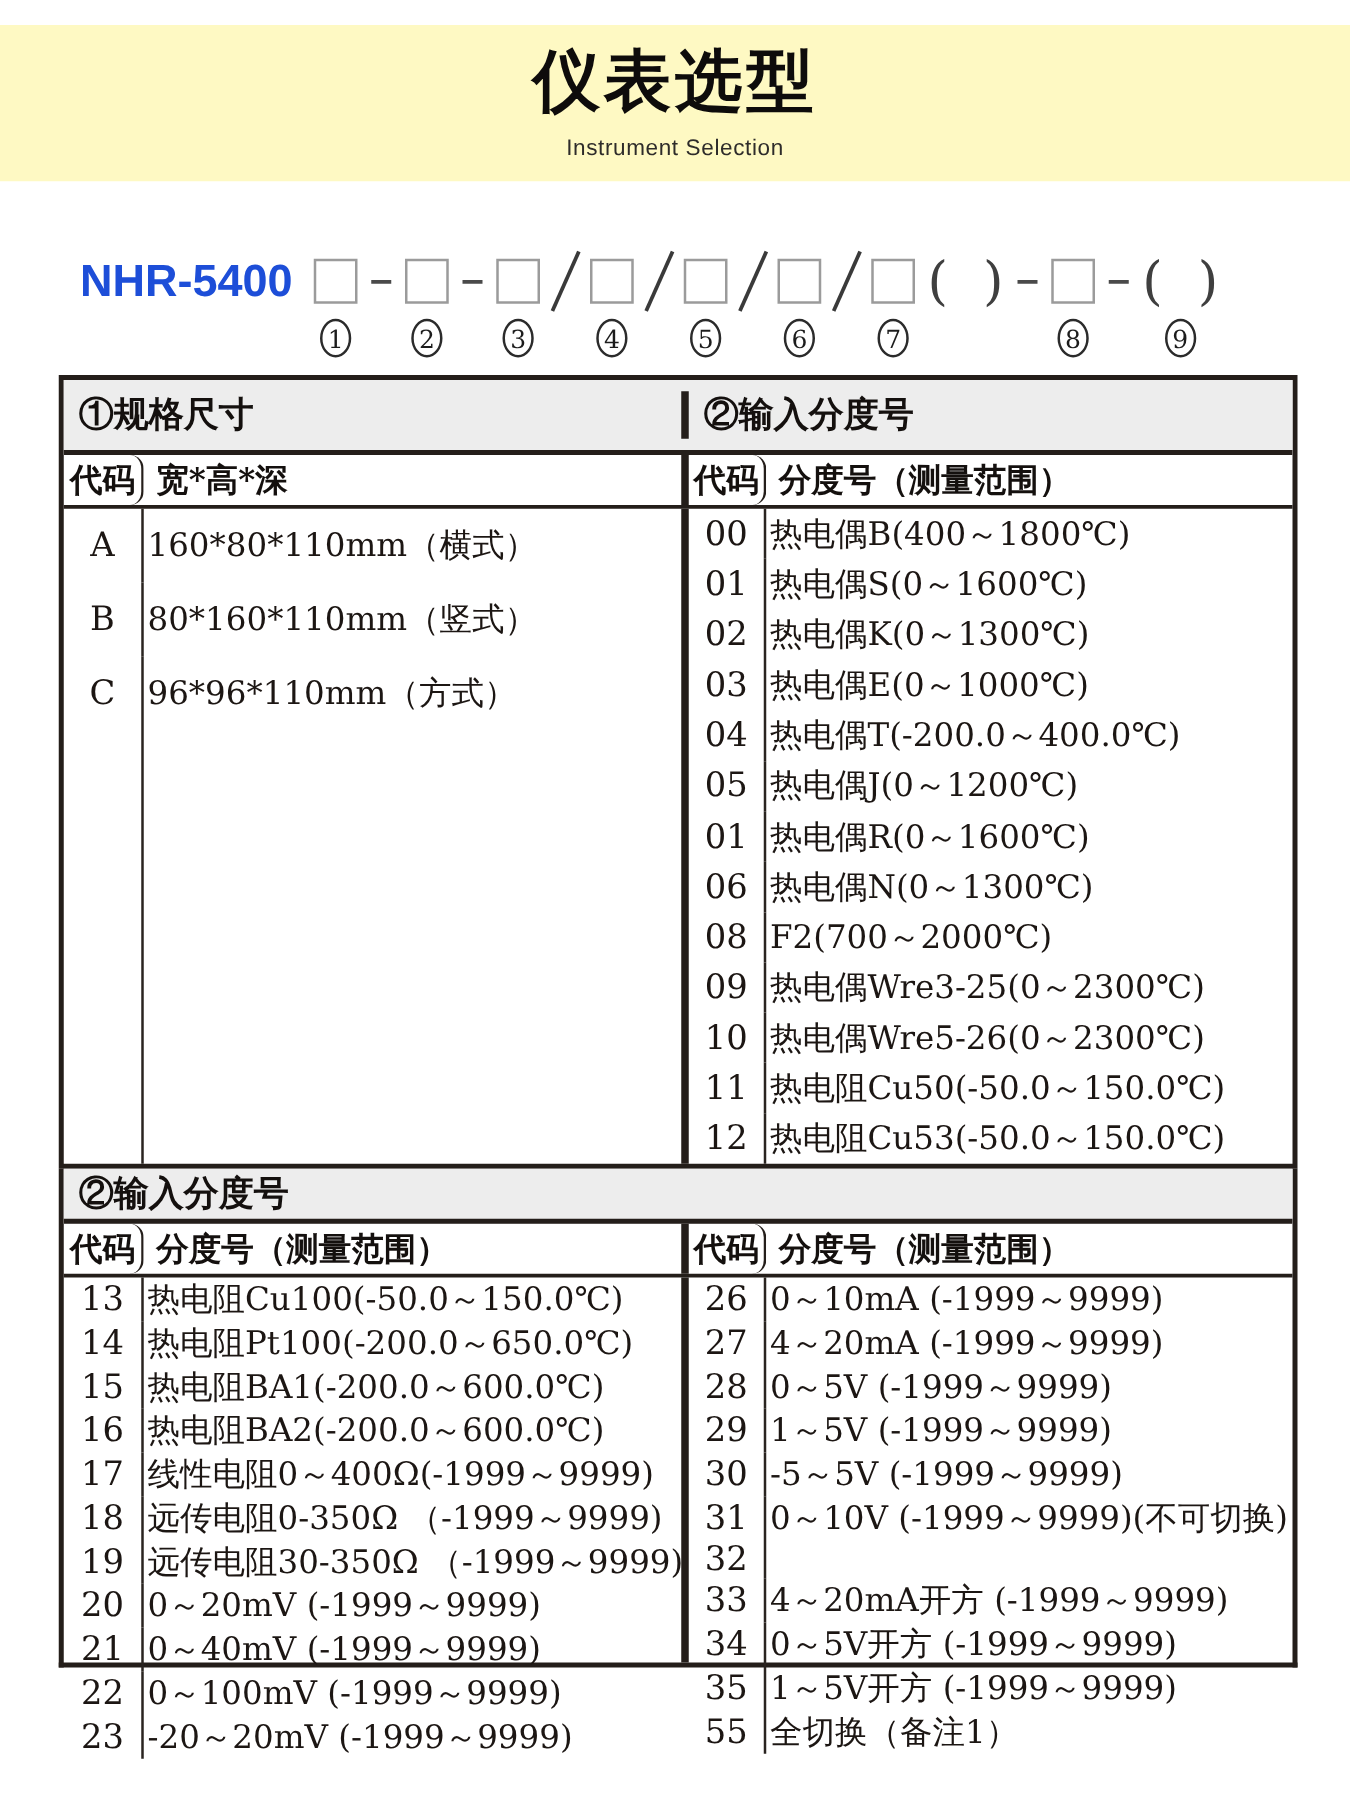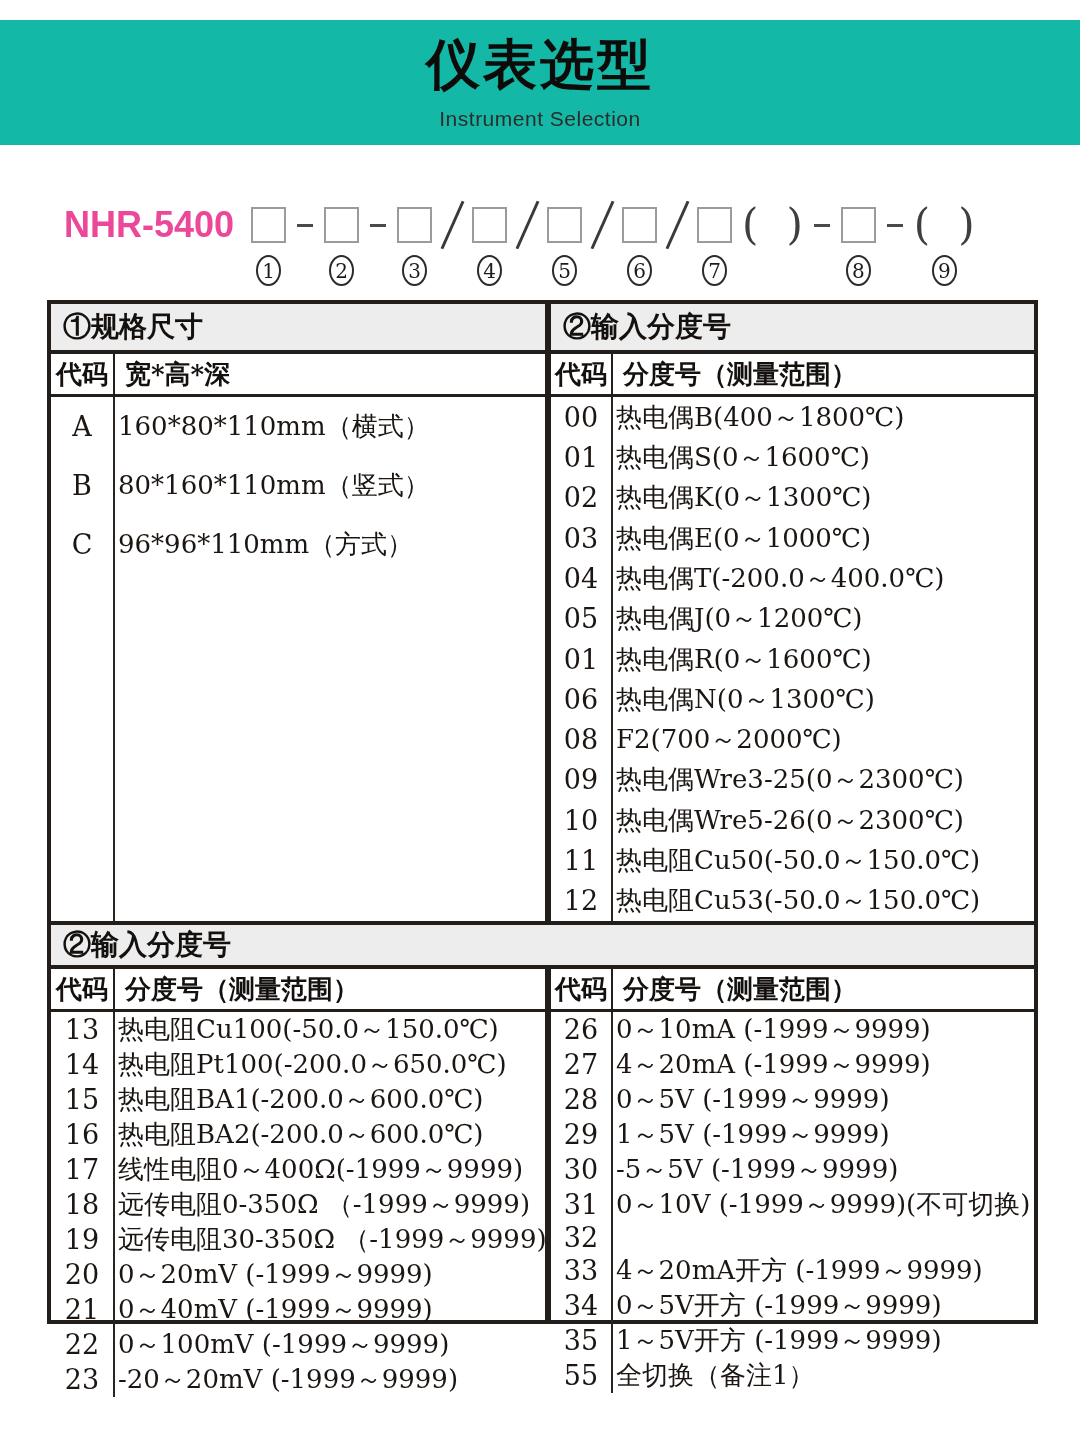--- a/index.html
+++ b/index.html
@@ -5,37 +5,37 @@
   * { margin:0; padding:0; box-sizing:border-box; }
   html,body { background:#ffffff; }
   .page {
     position:relative; width:1080px; height:1454px; margin:0 auto;
     background:#ffffff; overflow:hidden; color:#231c19;
     font-family:"DejaVu Serif", serif;
   }
 
   
   .title-band {
-    margin-top:20px; width:1080px; height:125px; background:#14b8a6;
+    margin-top:20px; width:1080px; height:125px; background:#fef9c3;
     display:flex; flex-direction:column; align-items:center; justify-content:center;
   }
   .title-cn {
     font-family:"Liberation Sans", sans-serif; font-weight:900;
     font-size:54px; line-height:58px; color:#0e0c0b; letter-spacing:3px;
   }
   .title-en {
     font-family:"Liberation Sans", sans-serif; font-weight:400;
-    font-size:21px; color:#2e2c2a; letter-spacing:0.5px; margin-top:14px;
+    font-size:18px; color:#2e2c2a; letter-spacing:0.5px; margin-top:14px;
   }
 
   
   .model-line { margin:56px 0 0 64px; display:flex; align-items:flex-start; }
   .model-prefix {
     font-family:"Liberation Sans", sans-serif; font-weight:700;
-    font-size:36px; line-height:48px; color:#ec4899; margin-right:12px; letter-spacing:0px;
+    font-size:36px; line-height:48px; color:#1d4ed8; margin-right:12px; letter-spacing:0px;
   }
   .segs { display:flex; align-items:flex-start; }
   .seg { display:flex; flex-direction:column; align-items:center; margin:0 5px; }
   .slot-top { height:48px; display:flex; align-items:center; justify-content:center; }
   .mbox { width:35px; height:36px; border:2px solid #9b9b9b; background:#ffffff; }
   .dash-sep { width:16px; height:3px; background:#4a4a4a; }
   .slash-sep { width:3px; height:52px; background:#3a3a3a; transform:rotate(24deg); }
   .seg-dash .slot-top { width:18px; }
   .seg-slash .slot-top { width:20px; }
   .paren-pair {
@@ -48,40 +48,40 @@
     margin-top:6px; width:25px; height:31px; border:2px solid #2b2b2b;
     border-radius:50%; display:flex; align-items:center; justify-content:center;
     font-family:"DejaVu Serif", serif; font-size:20px; color:#1c1c1c;
   }
 
   
   .table-wrap { position:absolute; left:47px; top:300px; width:991px; }
   .t1 { border:4px solid #241e1a; }
   .t2 { border:4px solid #241e1a; border-top:none; }
 
-  .band-row { display:flex; height:50px; background:#ededed; border-bottom:4px solid #241e1a; }
+  .band-row { display:flex; height:60px; background:#ededed; border-bottom:4px solid #241e1a;align-items:center; }
   .band-cell {
     display:flex; align-items:center; padding-left:12px;
     font-family:"Liberation Sans", sans-serif; font-weight:700; font-size:28px; color:#14100e;
   }
   .band-cell-l { width:500px; border-right:6px solid #241e1a; }
   .band-cell-r { flex:1; }
   .band-full {
     height:44px; background:#ededed; border-bottom:4px solid #241e1a;
     display:flex; align-items:center; padding-left:12px;
     font-family:"Liberation Sans", sans-serif; font-weight:700; font-size:28px; color:#14100e;
   }
 
   .hdr-row { display:flex; height:43px; border-bottom:3px solid #241e1a; }
   .hdr-half-l { width:500px; border-right:6px solid #241e1a; display:flex; }
   .hdr-half-r { flex:1; display:flex; }
   .hdr-code {
     width:64px; flex-shrink:0; border-right:2px solid #241e1a;
     display:flex; align-items:center; justify-content:center;
-    font-weight:700; font-size:26px; color:#14100e;
+    font-weight:700; font-size:26px; color:#14100e;border-radius:11px;
   }
   .hdr-half-r .hdr-code { width:62px; }
   .hdr-desc {
     flex:1; display:flex; align-items:center; padding-left:10px;
     font-weight:700; font-size:26px; color:#14100e; white-space:nowrap;
   }
 
   .body-row { display:flex; }
   .t1 .body-row { height:524px; }
   .t2 .body-row { height:308px; }

